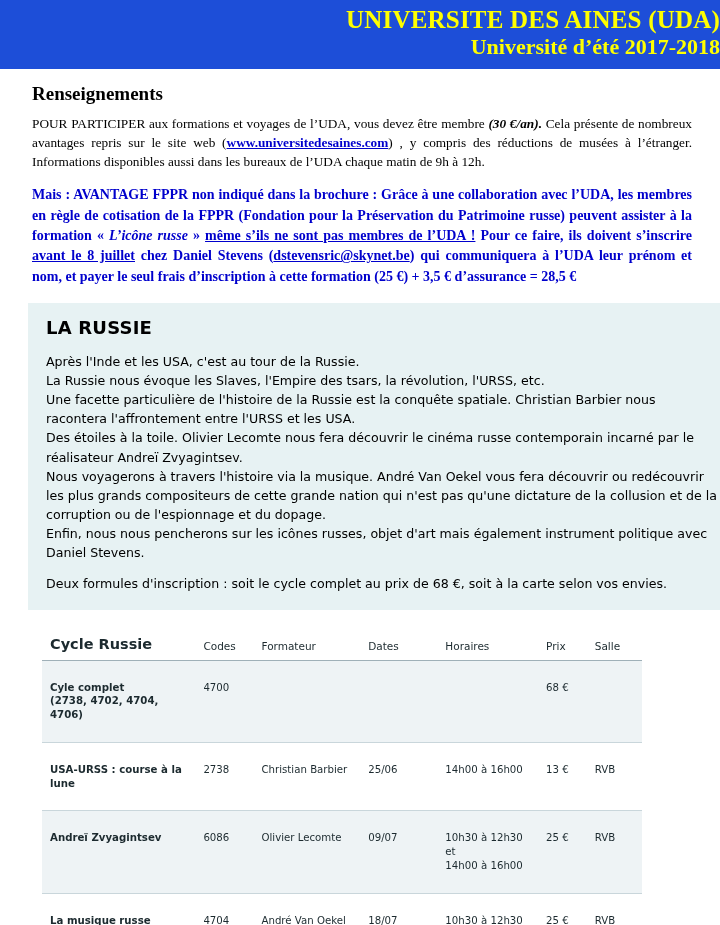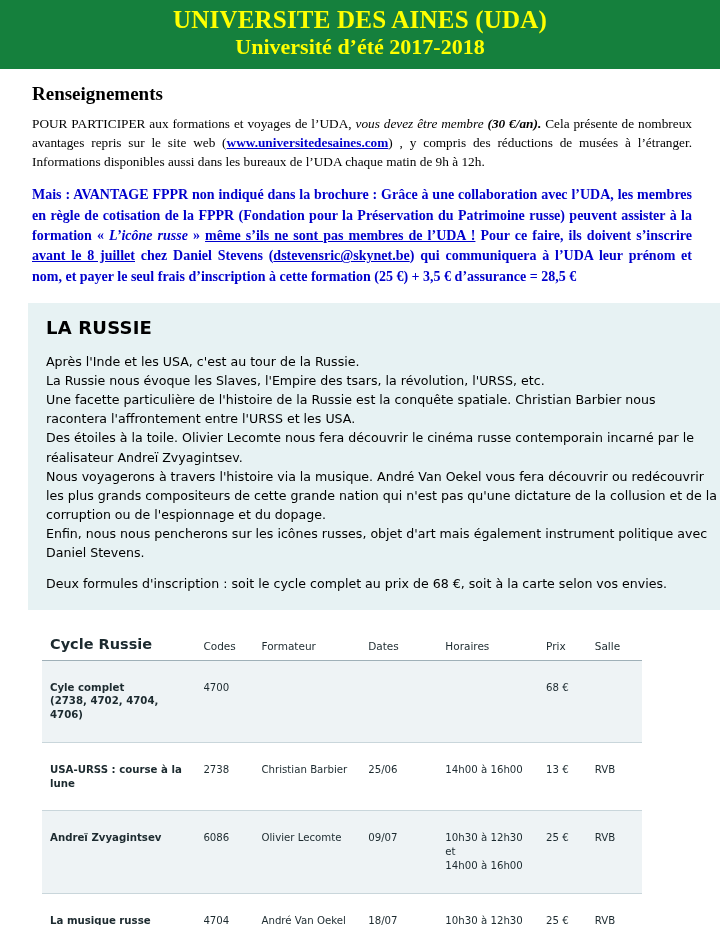--- a/index.html
+++ b/index.html
@@ -16,23 +16,23 @@
   }
   .page {
     position: relative;
     width: 720px;
     height: 925px;
     box-sizing: border-box;
   }
 
   
   .banner {
-    background: #15803d;
+    background: #1d4ed8;
     padding: 6px 0 10px 0;
-    text-align: center;
+    text-align: right;
   }
   .banner-line1 {
     color: #ffff00;
     font-family: "Liberation Serif", serif;
     font-weight: bold;
     font-size: 25px;
     line-height: 1.1;
     letter-spacing: 0.2px;
   }
   .banner-line2 {
@@ -52,21 +52,21 @@
     font-weight: bold;
     font-size: 19px;
     margin: 6px 0 10px 0;
   }
   .para {
     font-size: 13.3px;
     line-height: 1.42;
     text-align: justify;
     margin: 0 0 4px 0;
   }
-  .para .ital { font-style: italic; }
+  .para .ital { }
   .para .bold-ital { font-style: italic; font-weight: bold; }
   .link {
     color: #0000cc;
     text-decoration: underline;
     font-weight: bold;
   }
 
   .para-blue {
     color: #0000cc;
     font-weight: bold;

